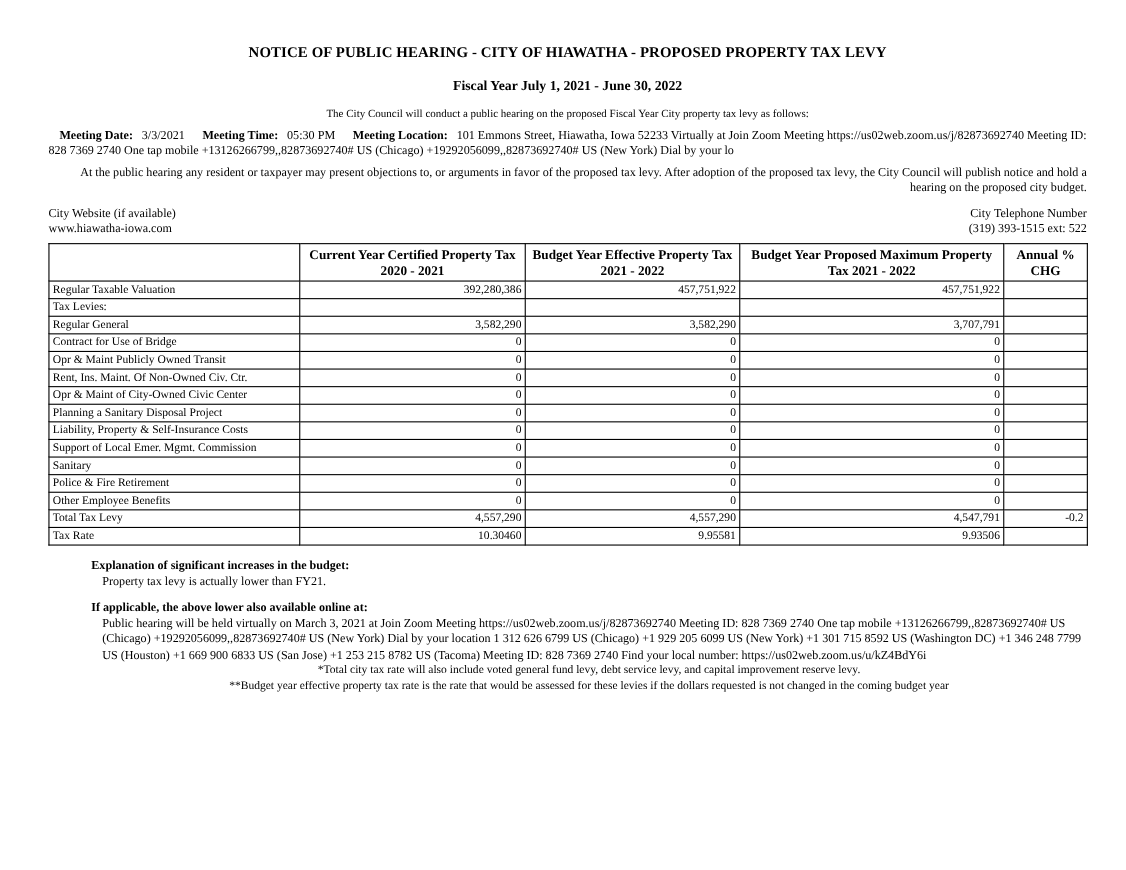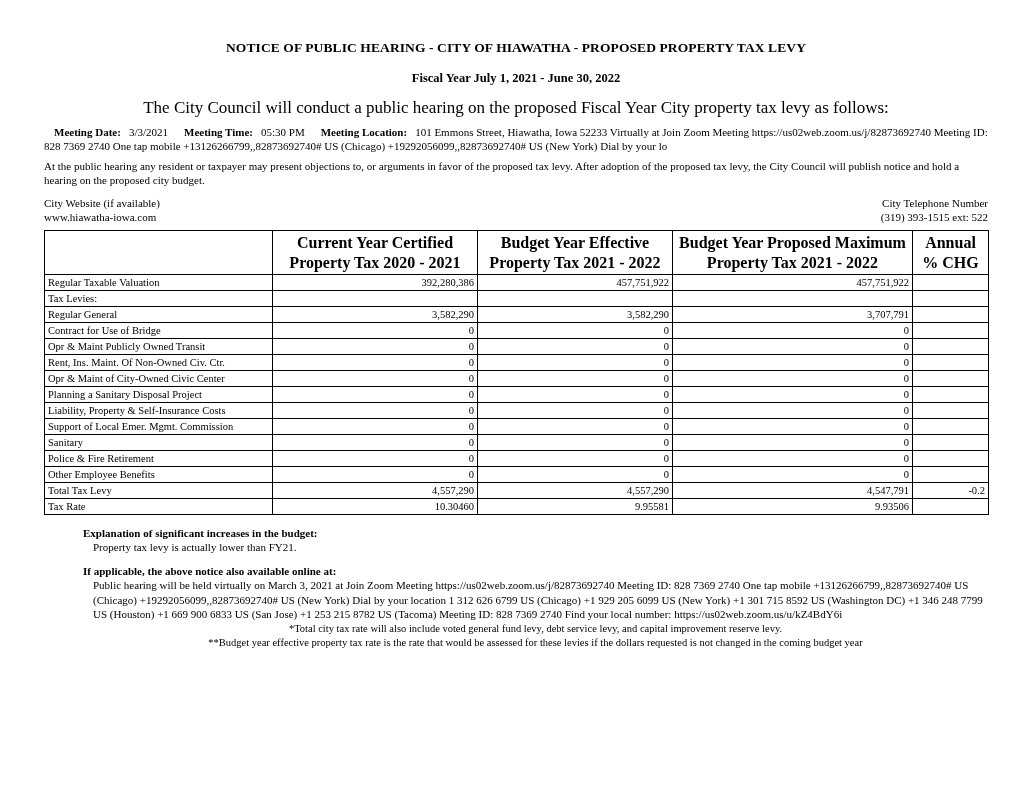--- a/index.html
+++ b/index.html
@@ -37,39 +37,39 @@
     font-size: 13.5px;
     letter-spacing: 0.1px;
   }
   .title-line2 {
     font-weight: bold;
     font-size: 12.5px;
     margin-top: 15px;
   }
   .intro {
     text-align: center;
-    font-size: 17px;
+    font-size: 10px;
     margin-top: 12px;
   }
   .meeting-row {
     margin-top: 7px;
     font-size: 11px;
     line-height: 1.28;
     text-align: left;
   }
   .meeting-row .lbl {
     font-weight: bold;
   }
   .sp-1 { display: inline-block; width: 10px; }
   .sp-2 { display: inline-block; width: 16px; }
   .sp-3 { display: inline-block; width: 8px; }
   .hearing-note {
     margin-top: 6px;
     font-size: 11px;
-    text-align: left;
+    text-align: right;
     line-height: 1.3;
   }
   .contact-row {
     margin-top: 8px;
     display: flex;
     justify-content: space-between;
     align-items: flex-start;
     font-size: 11px;
     line-height: 1.3;
     gap: 32px;
@@ -86,21 +86,21 @@
   }
   table.levy th, table.levy td {
     border: 1px solid #000000;
     padding: 1px 3px;
     vertical-align: middle;
     height: 13px;
   }
   table.levy thead th {
     text-align: center;
     font-weight: bold;
-    font-size: 16px;
+    font-size: 12px;
     line-height: 1.2;
     padding: 2px 4px;
     height: auto;
   }
   col.c0 { width: 228px; }
   col.c1 { width: 205px; }
   col.c2 { width: 195px; }
   col.c3 { width: 240px; }
   col.c4 { width: 76px; }
 
@@ -286,21 +286,21 @@
           <td class="num"></td>
         </tr>
       </tbody>
     </table>
 
     <div class="notes">
       <p class="hdr">Explanation of significant increases in the budget:</p>
       <p class="indent">Property tax levy is actually lower than FY21.</p>
 
       <div class="blk">
-        <p class="hdr">If applicable, the above notice also available online at:</p>
+        <p class="hdr">If applicable, the above lower also available online at:</p>
         <p class="indent">Public hearing will be held virtually on March 3, 2021 at Join Zoom Meeting https://us02web.zoom.us/j/82873692740 Meeting ID: 828 7369 2740 One tap mobile +13126266799,,82873692740# US (Chicago) +19292056099,,82873692740# US (New York) Dial by your location 1 312 626 6799 US (Chicago) +1 929 205 6099 US (New York) +1 301 715 8592 US (Washington DC) +1 346 248 7799 US (Houston) +1 669 900 6833 US (San Jose) +1 253 215 8782 US (Tacoma) Meeting ID: 828 7369 2740 Find your local number: https://us02web.zoom.us/u/kZ4BdY6i</p>
       </div>
 
       <p class="footnote">*Total city tax rate will also include voted general fund levy, debt service levy, and capital improvement reserve levy.</p>
       <p class="footnote">**Budget year effective property tax rate is the rate that would be assessed for these levies if the dollars requested is not changed in the coming budget year</p>
     </div>
 
   </div>
 </div>
 

